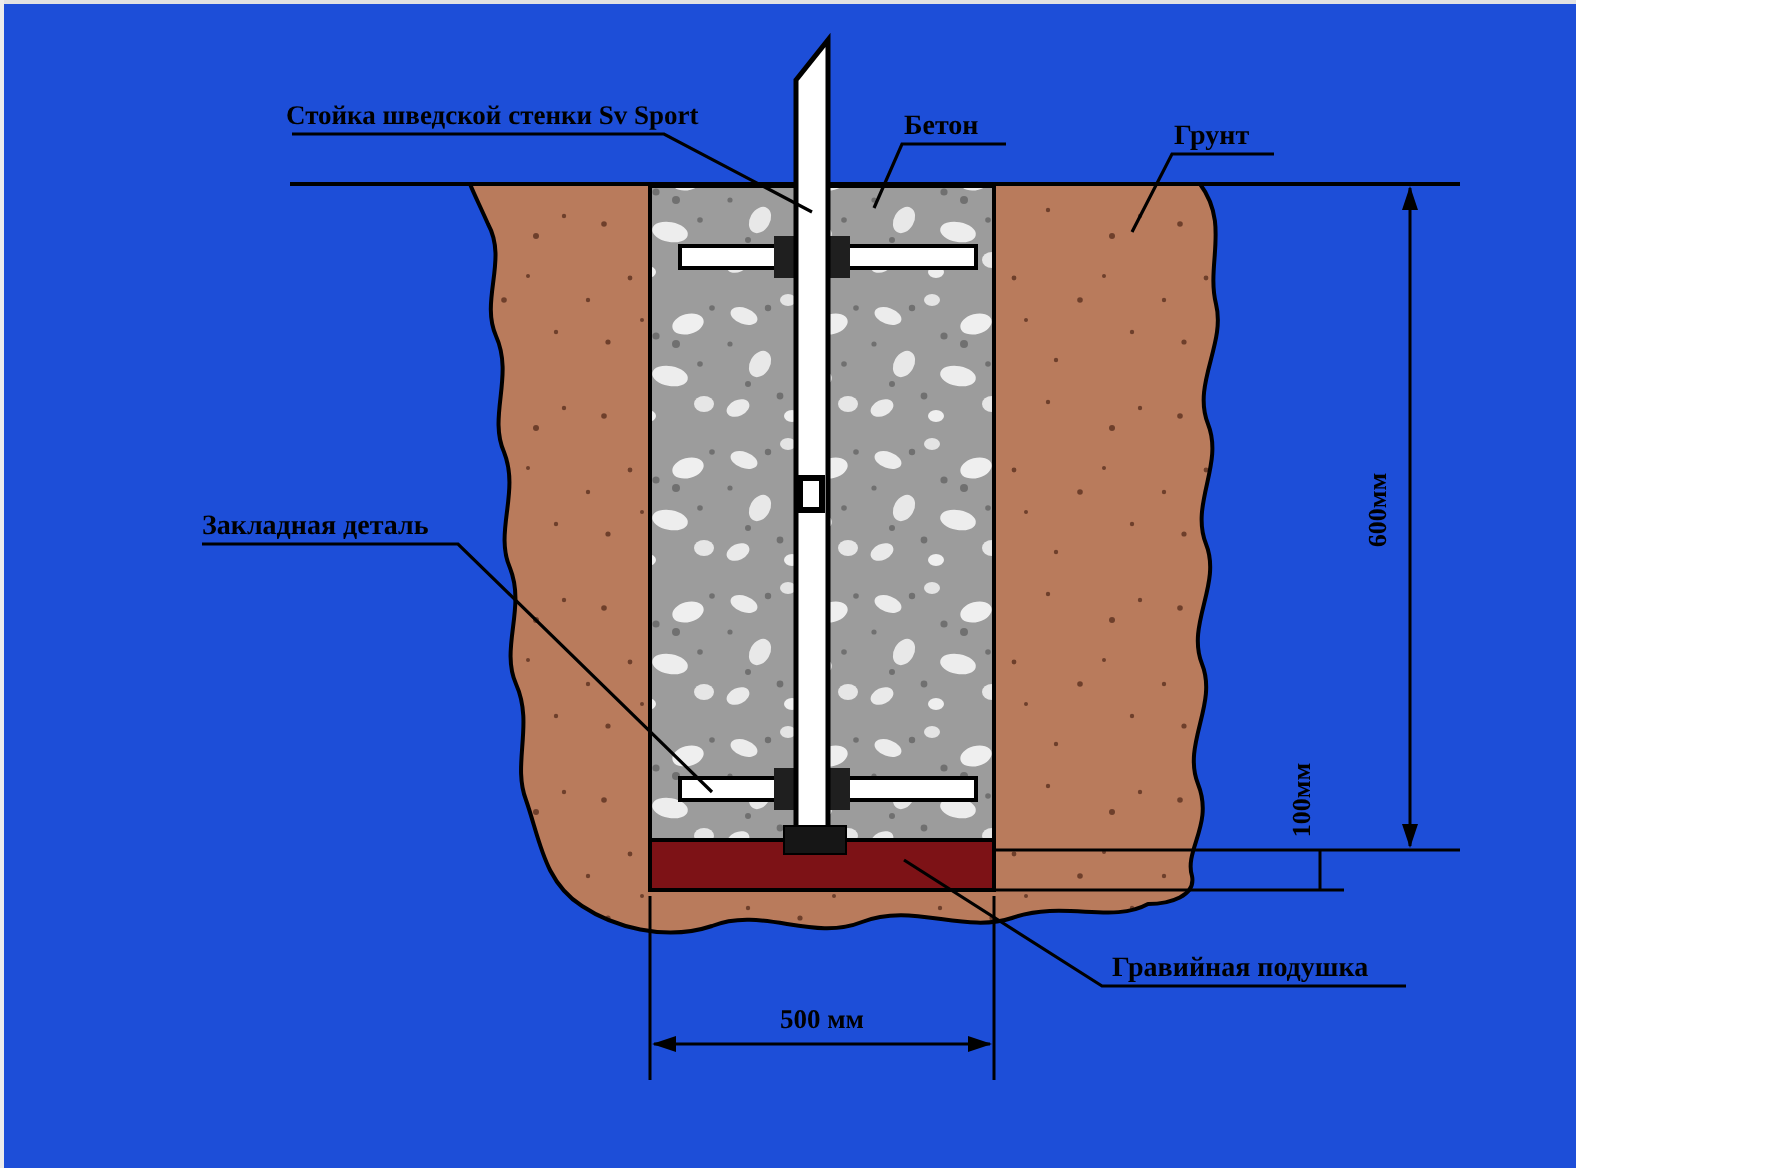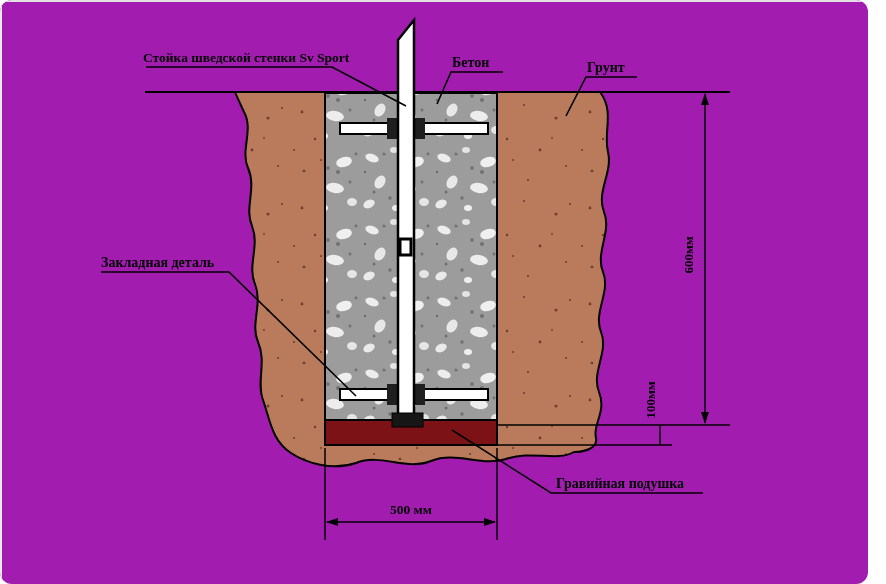--- a/index.html
+++ b/index.html
@@ -1,17 +1,17 @@
 <!DOCTYPE html>
 <html><head>
 <meta charset="utf-8">
 <style>
   html,body{margin:0;padding:0;background:#ffffff;}
-  .canvas{position:relative;width:868px;height:584px;background:#a21caf;overflow:hidden;
-          font-family:"Liberation Serif",serif;border-radius:12px;}
+  .canvas{position:relative;width:788px;height:584px;background:#1d4ed8;overflow:hidden;
+          font-family:"Liberation Serif",serif;}
   .edge-top{position:absolute;top:0;left:0;width:886px;height:2px;background:#e2e2e2;}
   .edge-left{position:absolute;top:0;left:0;width:2px;height:584px;background:#ececec;}
   svg{position:absolute;top:0;left:0;}
   text{font-family:"Liberation Serif",serif;font-weight:bold;fill:#000;}
 </style>
 </head>
 <body>
 
 <div class="canvas">
   <div class="edge-top"></div>

